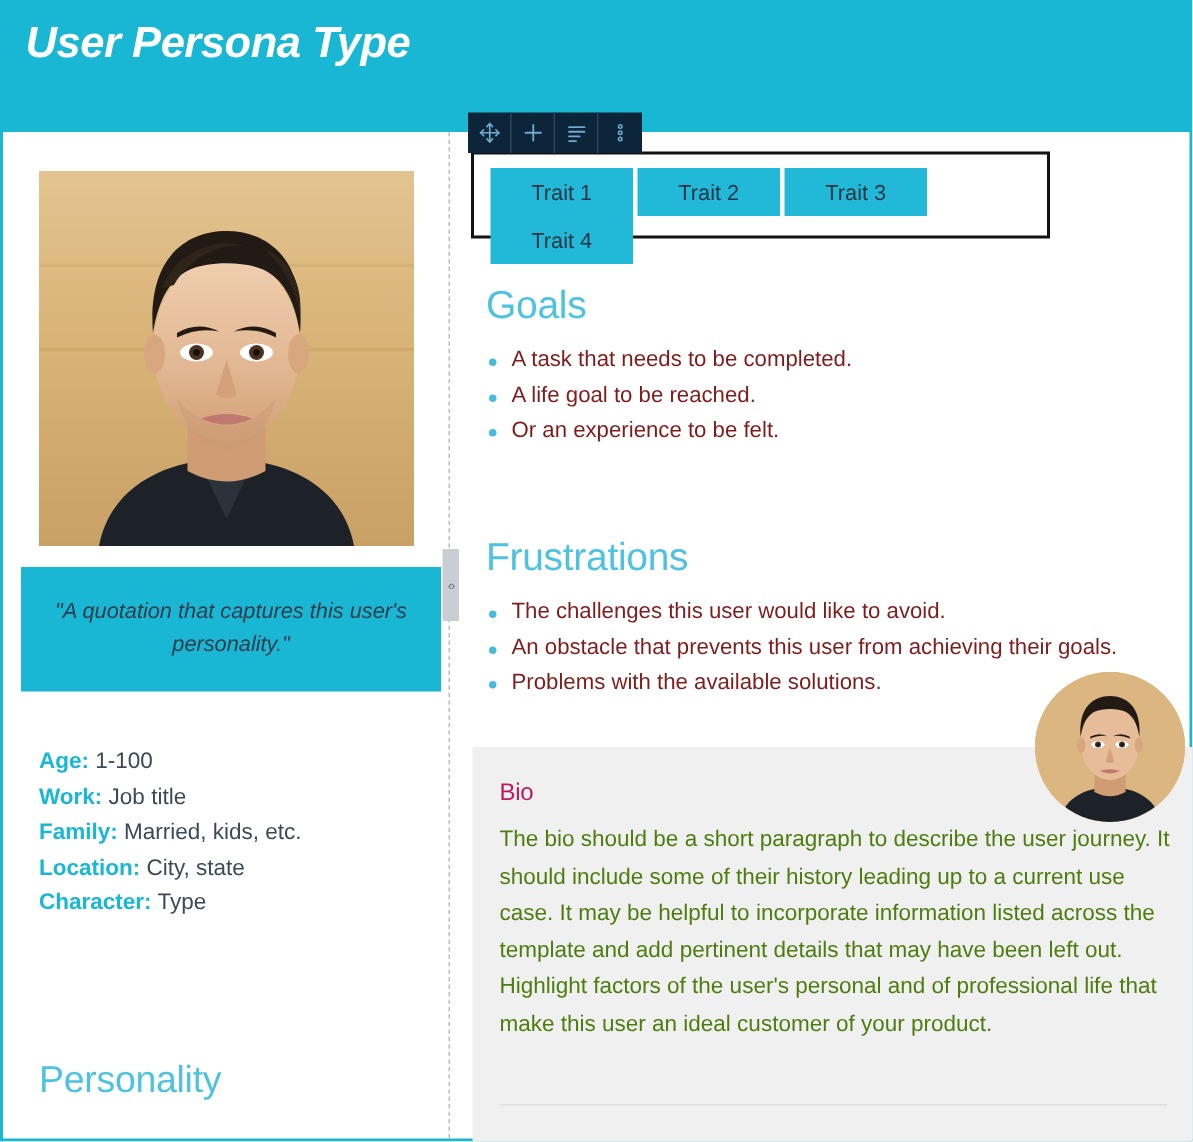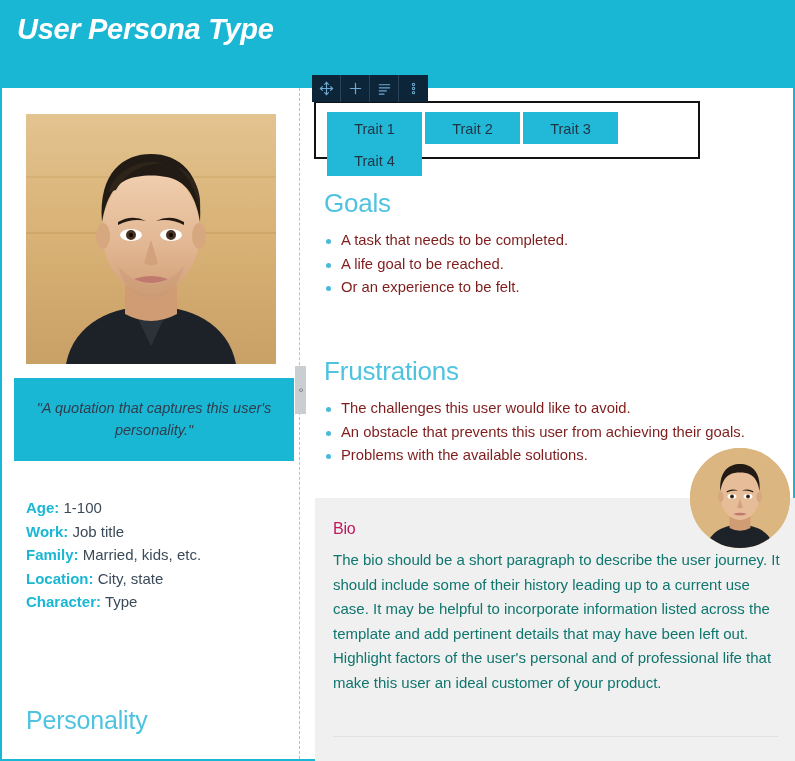--- a/index.html
+++ b/index.html
@@ -237,21 +237,21 @@
   }
   .bio-head {
     font-size: 16px;
     color: #be185d;
     font-weight: normal;
     margin: 0 0 10px 0;
     letter-spacing: -0.2px;
   }
   .bio-text {
     font-size: 15px;
-    color: #0f766e;
+    color: #4d7c0f;
     line-height: 24.5px;
     margin: 0;
     width: 448px;
   }
   .bio-rule {
     position: absolute;
     left: 18px; bottom: 24px;
     width: 445px; height: 1px;
     background: #e0e0e0;
   }

